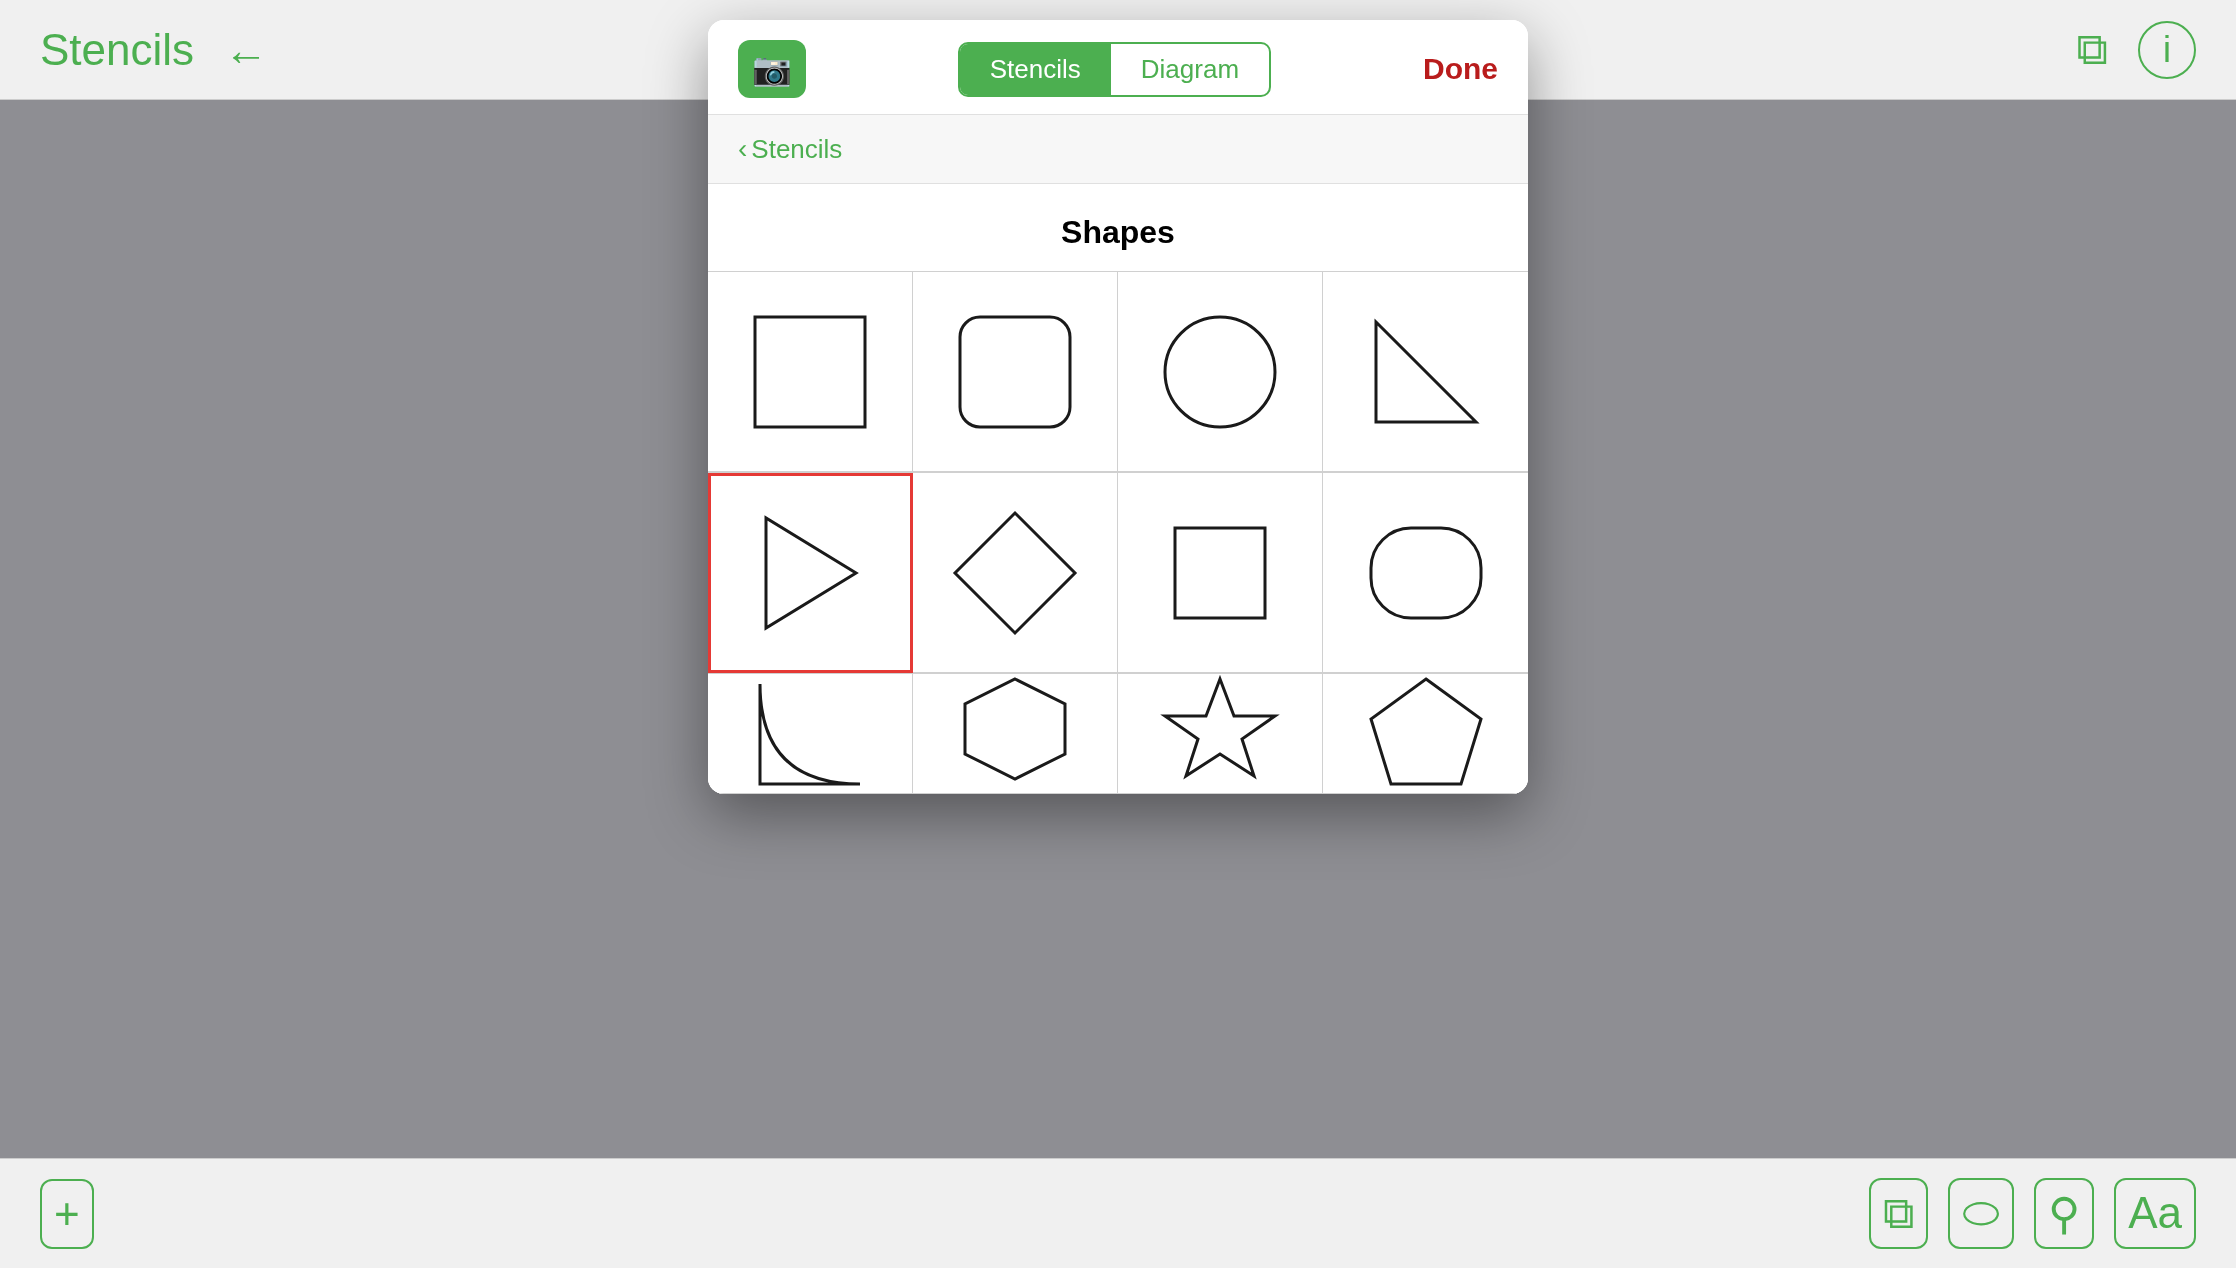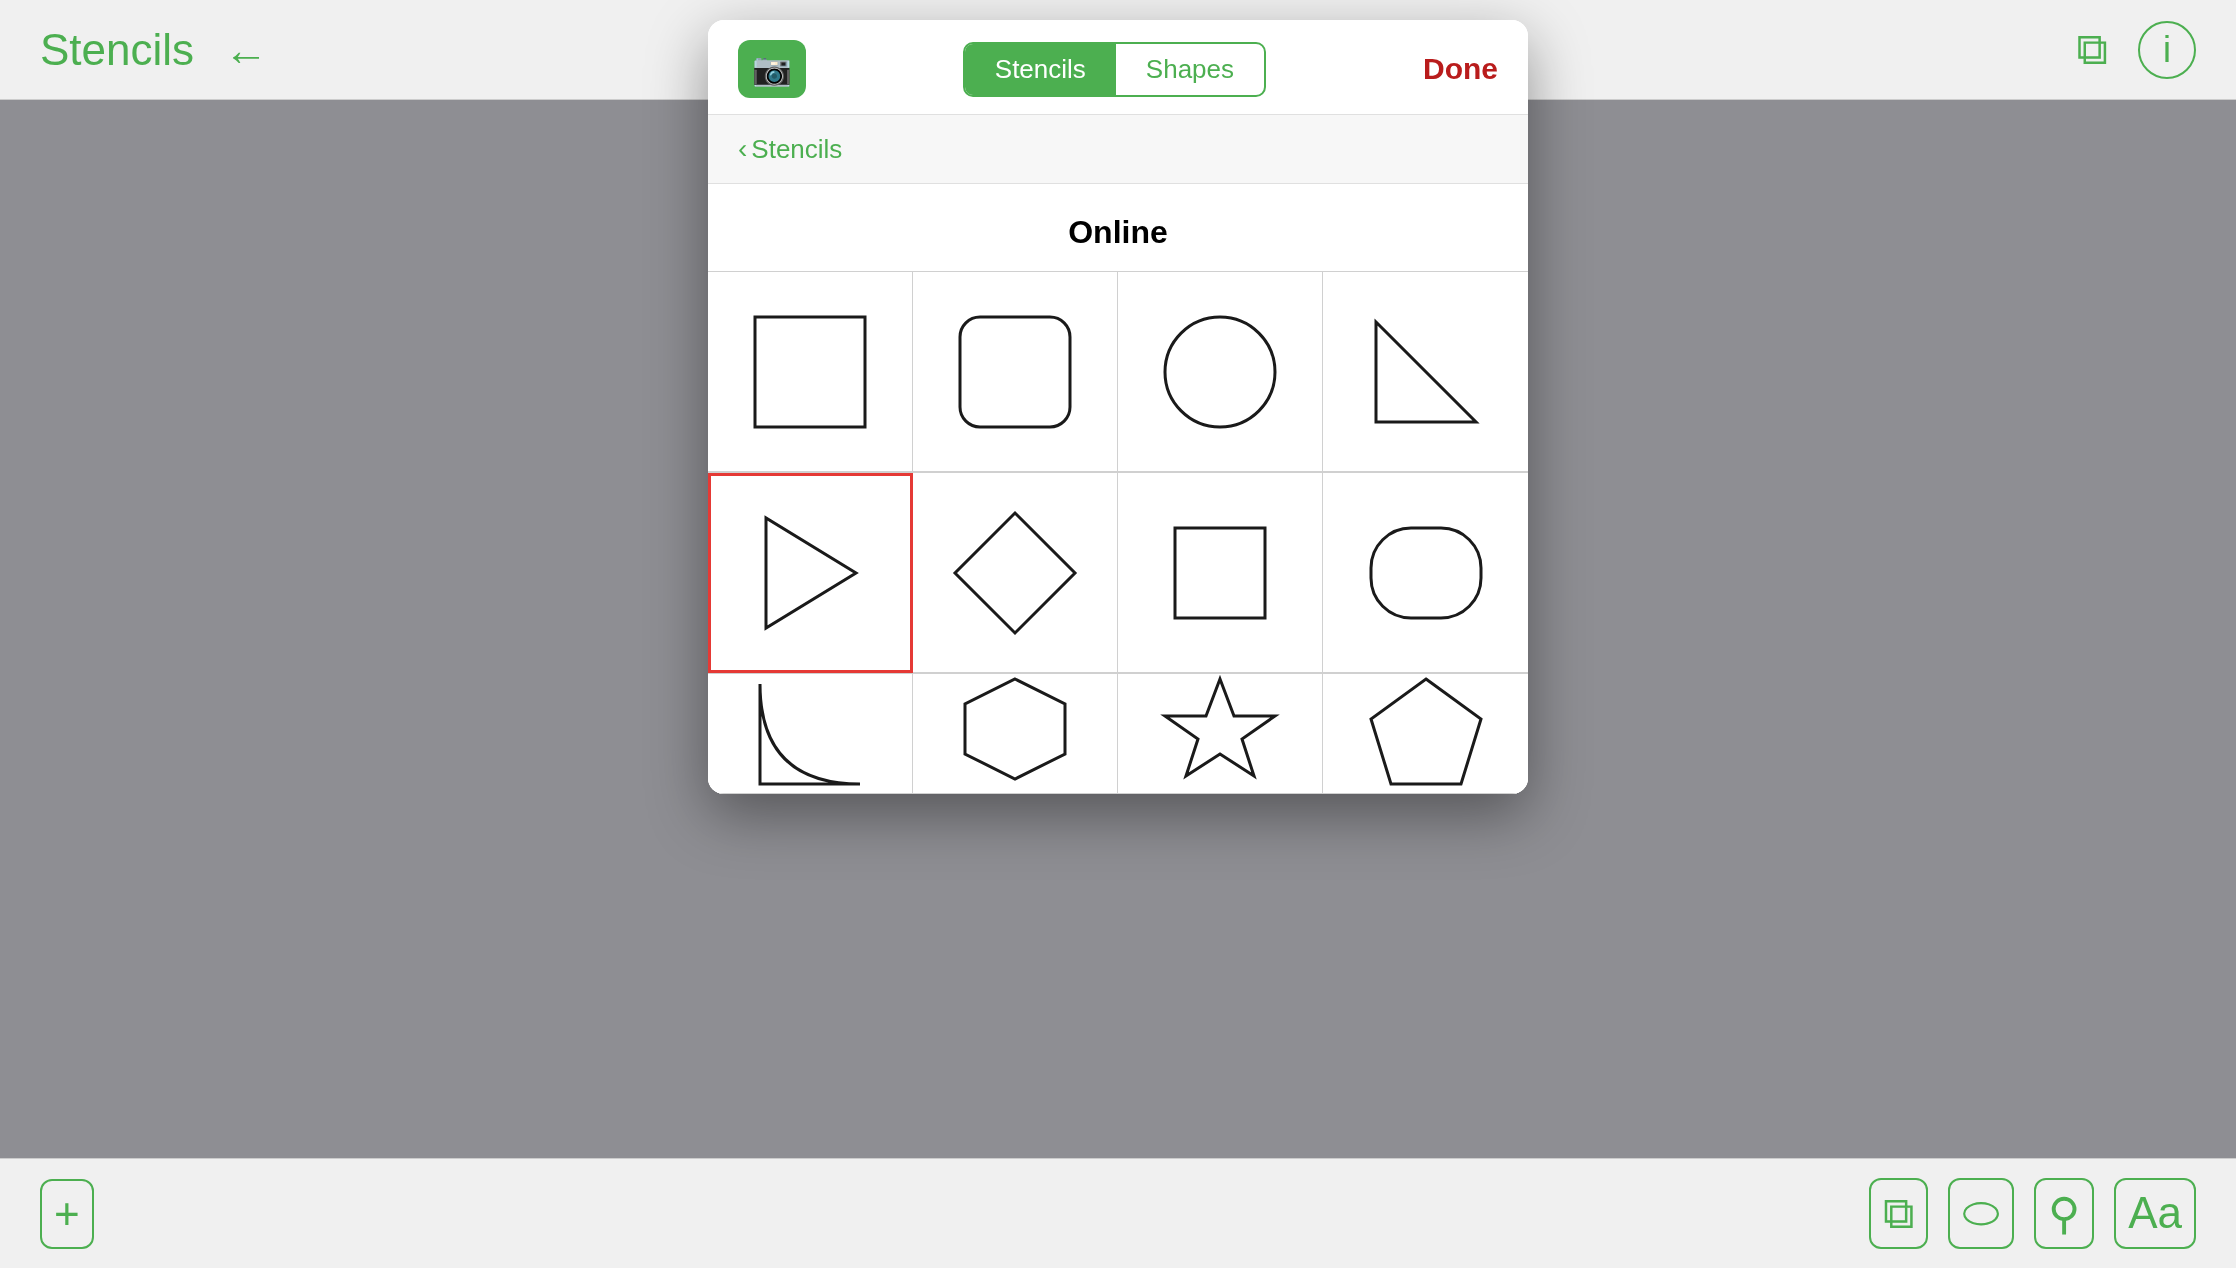--- a/index.html
+++ b/index.html
@@ -275,34 +275,34 @@
   </div>
 </div>
 
 <div class="modal-overlay">
   <div class="modal">
 
     <div class="modal-header">
       <div class="modal-camera-icon">📷</div>
       <div class="segmented-control">
         <button class="seg-btn active">Stencils</button>
-        <button class="seg-btn">Shapes</button>
+        <button class="seg-btn">Diagram</button>
       </div>
       <button class="modal-done-btn">Done</button>
     </div>
 
     <div class="modal-subheader">
       <div class="back-link">
         <span class="back-chevron">‹</span>
         <span>Stencils</span>
       </div>
     </div>
 
     <div class="shapes-container">
-      <div class="section-title">Online</div>
+      <div class="section-title">Shapes</div>
 
       <div class="shapes-grid">
 
         <div class="shape-cell">
           <svg viewBox="0 0 140 140" fill="none" stroke="#1a1a1a" stroke-width="3">
             <rect x="15" y="15" width="110" height="110"></rect>
           </svg>
         </div>
 
         <div class="shape-cell">

